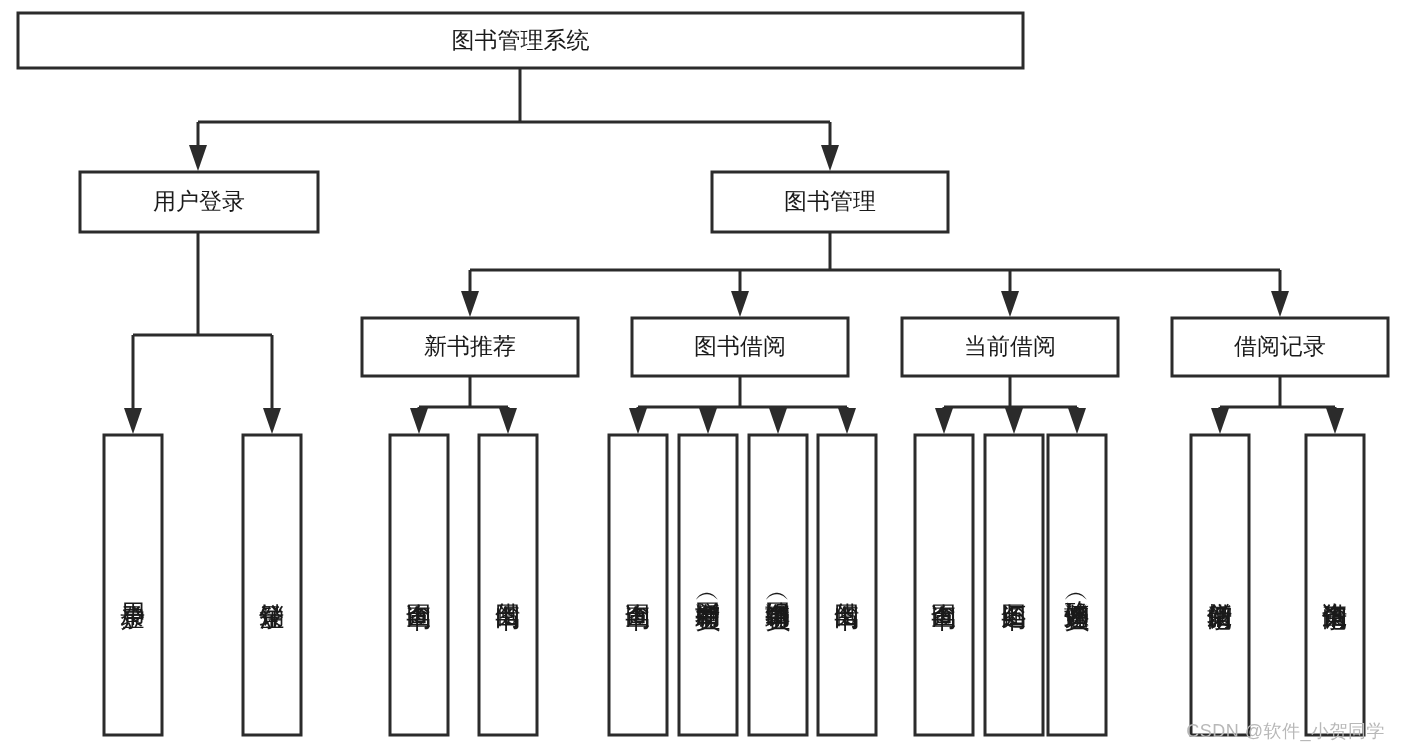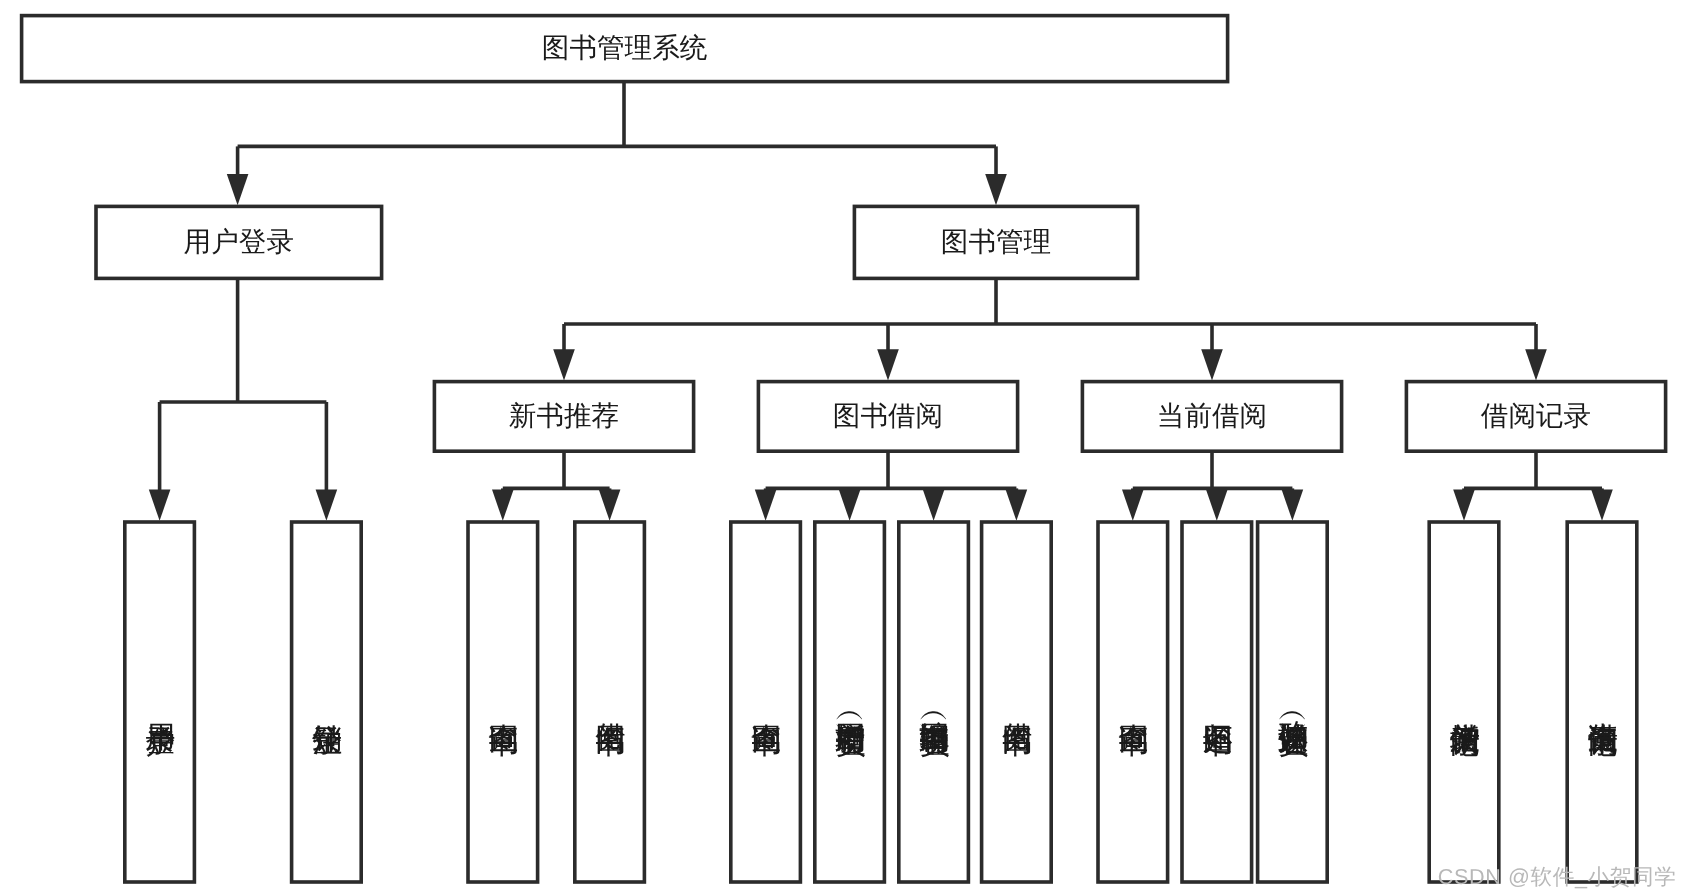--- a/index.html
+++ b/index.html
@@ -58,21 +58,21 @@
     color: #1a1a1a;
     letter-spacing: 1px;
     white-space: nowrap;
     pointer-events: none;
     display: flex;
     align-items: center;
     justify-content: center;
   }
   .watermark {
     position: absolute;
-    right: 8px;
+    right: 20px;
     bottom: 4px;
     font-family: "Liberation Sans", "DejaVu Sans", sans-serif;
     font-size: 18px;
     color: #b8b8b8;
     letter-spacing: 0.5px;
     white-space: nowrap;
   }
 </style>
 </head>
 <body>

